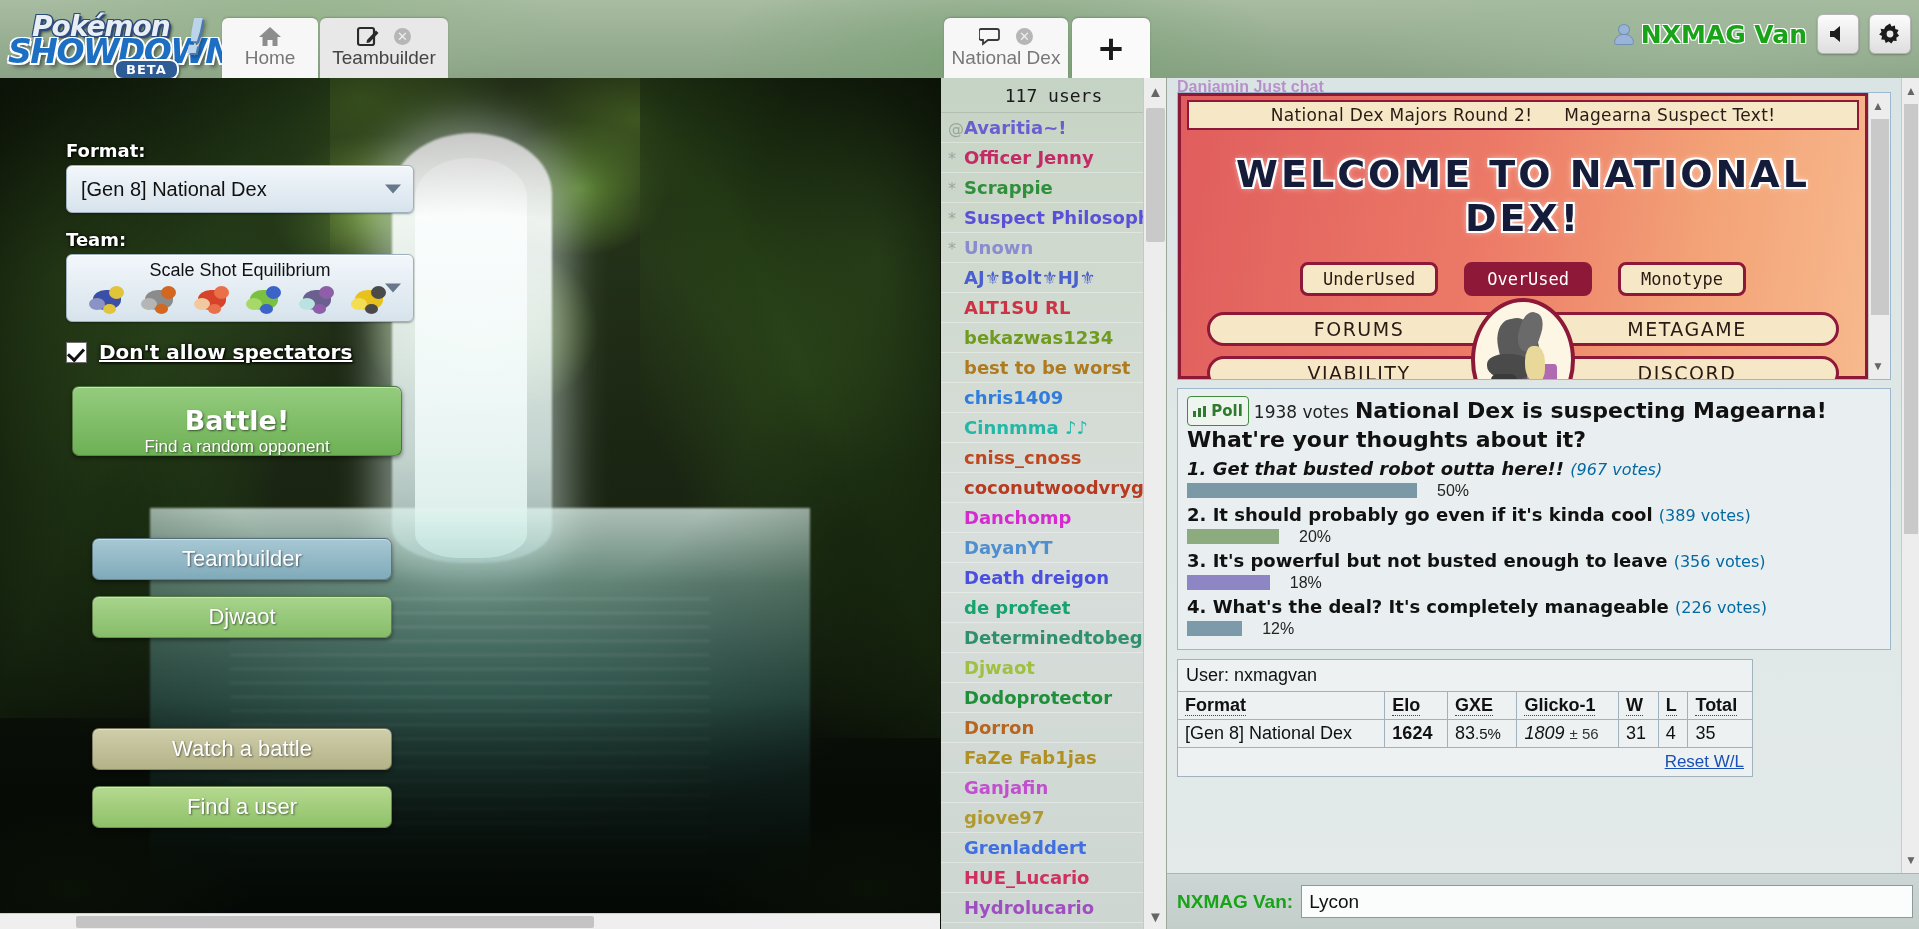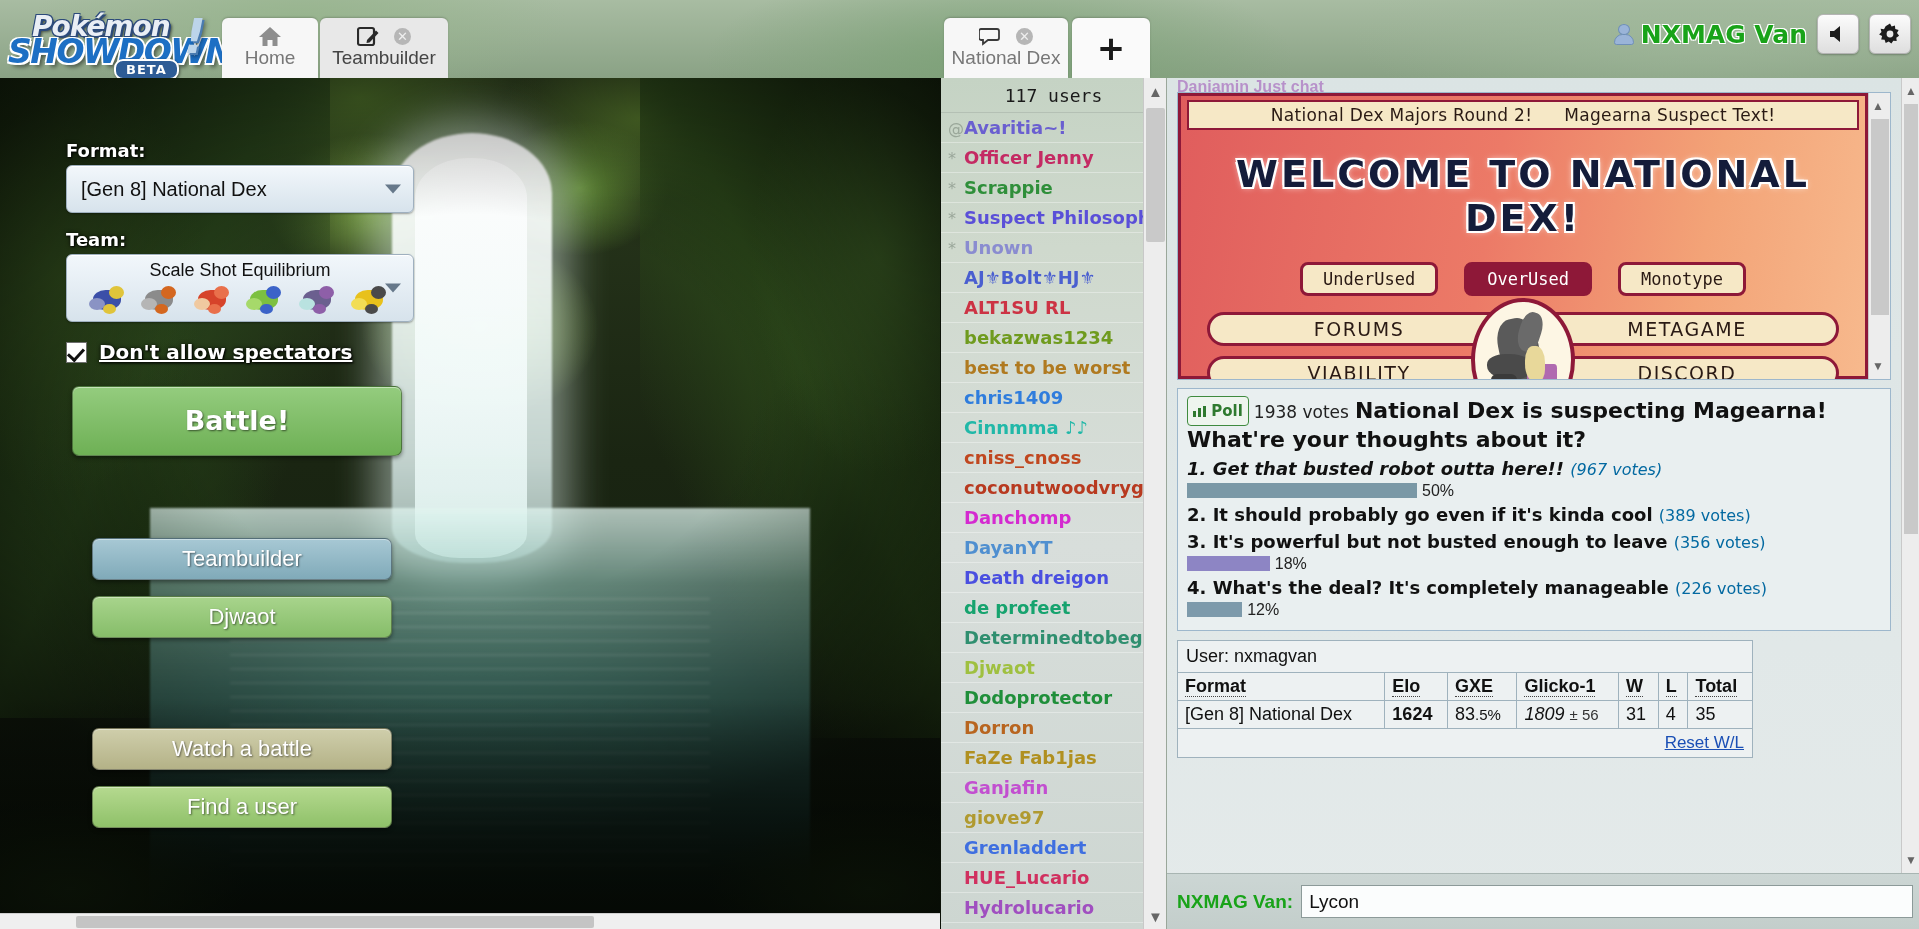--- a/index.html
+++ b/index.html
@@ -361,21 +361,21 @@
   #poll-head { font-size:22px; font-weight:bold; line-height:28px; font-family:"DejaVu Sans", sans-serif; }
   .polltag {
     display:inline-block; border:1px solid #3f8b3f; border-radius:4px;
     padding:0 5px; font-size:15px; color:#2f7a2f; font-weight:bold;
     vertical-align:2px; margin-right:5px; background:#eef5ee;
   }
   #poll-votes { font-size:17px; font-weight:normal; color:#222; margin-right:6px; }
   .poll-opt { font-size:18px; font-weight:bold; margin-top:3px; line-height:23px; font-family:"DejaVu Sans", sans-serif; }
   .poll-opt.voted { font-style:italic; }
   .poll-opt .cnt { font-weight:normal; font-size:16px; color:#0369a1; }
-  .poll-bar-row { display:flex; align-items:center; gap:5px; height:19px; margin-bottom:2px; }
+  .poll-bar-row { display:flex; align-items:center; gap:20px; height:19px; margin-bottom:2px; }
   .poll-bar { height:15px; }
   .poll-pct { font-size:16px; color:#222; }
 
   
   #ladder {
     margin:9px 2px 0; width:576px; border:1px solid #9fb2bd; background:#edf1f2;
     font-size:18px; color:#111;
   }
   #ladder-user { padding:5px 8px; border-bottom:1px solid #9fb2bd; font-size:18px; }
   table.lt { border-collapse:collapse; width:100%; }
@@ -542,20 +542,21 @@
       <span class="caret"></span>
     </div>
 
     <div id="spectators-row">
       <span class="checkbox"></span>
       <span id="spectators-label">Don't allow spectators</span>
     </div>
 
     <div class="bigbtn" id="battle-button">
       <div class="b1">Battle!</div>
+      <div class="b2">Find a random opponent</div>
     </div>
 
     <div class="medbtn" id="teambuilder-button">Teambuilder</div>
     <div class="medbtn" id="ladder-button">Djwaot</div>
     <div class="medbtn" id="watch-button">Watch a battle</div>
     <div class="medbtn" id="finduser-button">Find a user</div>
   </div>
 
   <div id="left-hscroll">
     <div class="thumb"></div>
@@ -656,20 +657,24 @@
       <div id="poll-options">
           <div>
             <div class="poll-opt voted"><span>1.</span> <span>Get that busted robot outta here!!</span> <span class="cnt">(967 votes)</span></div>
             <div class="poll-bar-row">
               <span class="poll-bar" style="width:229.99999999999997px;background:#7a98a6"></span>
               <span class="poll-pct">50%</span>
             </div>
           </div>
           <div>
             <div class="poll-opt"><span>2.</span> <span>It should probably go even if it's kinda cool</span> <span class="cnt">(389 votes)</span></div>
+            <div class="poll-bar-row">
+              <span class="poll-bar" style="width:92px;background:#8cab7e"></span>
+              <span class="poll-pct">20%</span>
+            </div>
           </div>
           <div>
             <div class="poll-opt"><span>3.</span> <span>It's powerful but not busted enough to leave</span> <span class="cnt">(356 votes)</span></div>
             <div class="poll-bar-row">
               <span class="poll-bar" style="width:82.8px;background:#8d85c4"></span>
               <span class="poll-pct">18%</span>
             </div>
           </div>
           <div>
             <div class="poll-opt"><span>4.</span> <span>What's the deal? It's completely manageable</span> <span class="cnt">(226 votes)</span></div>

